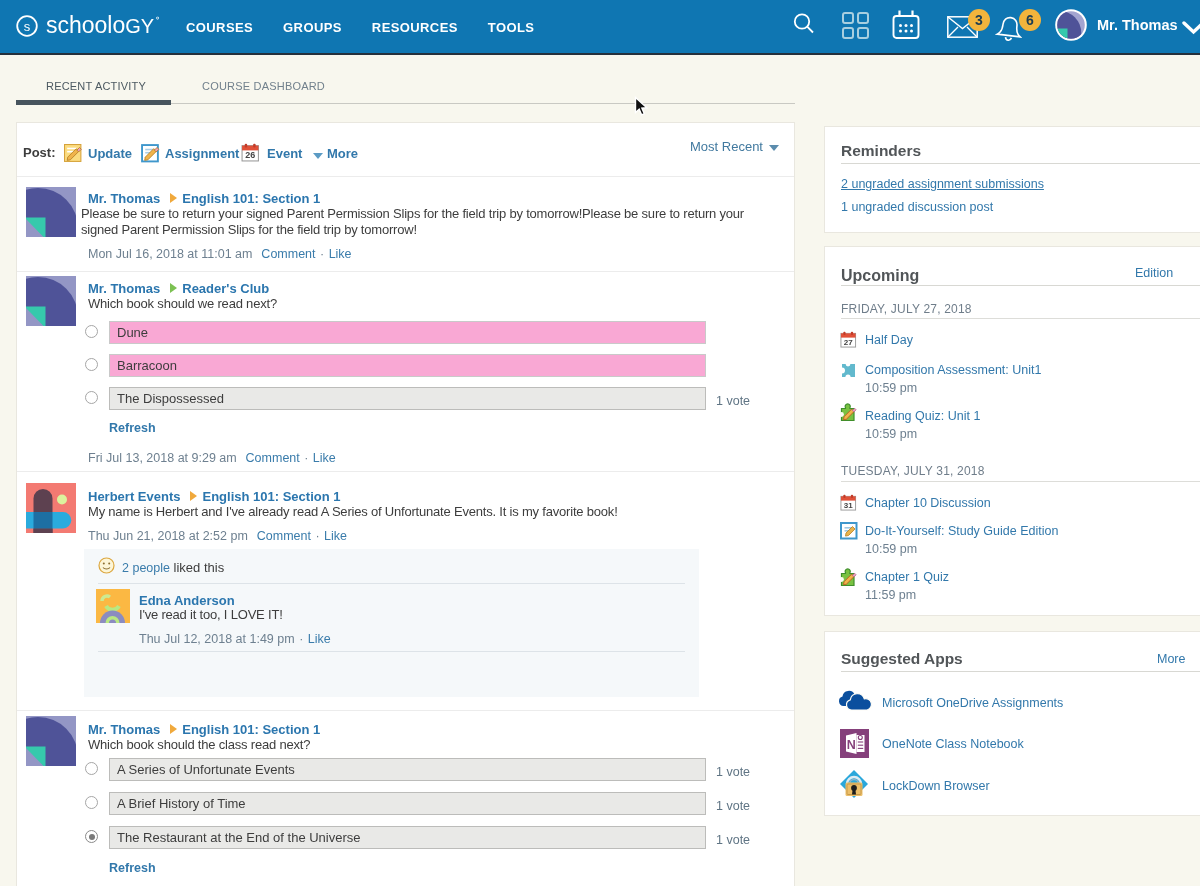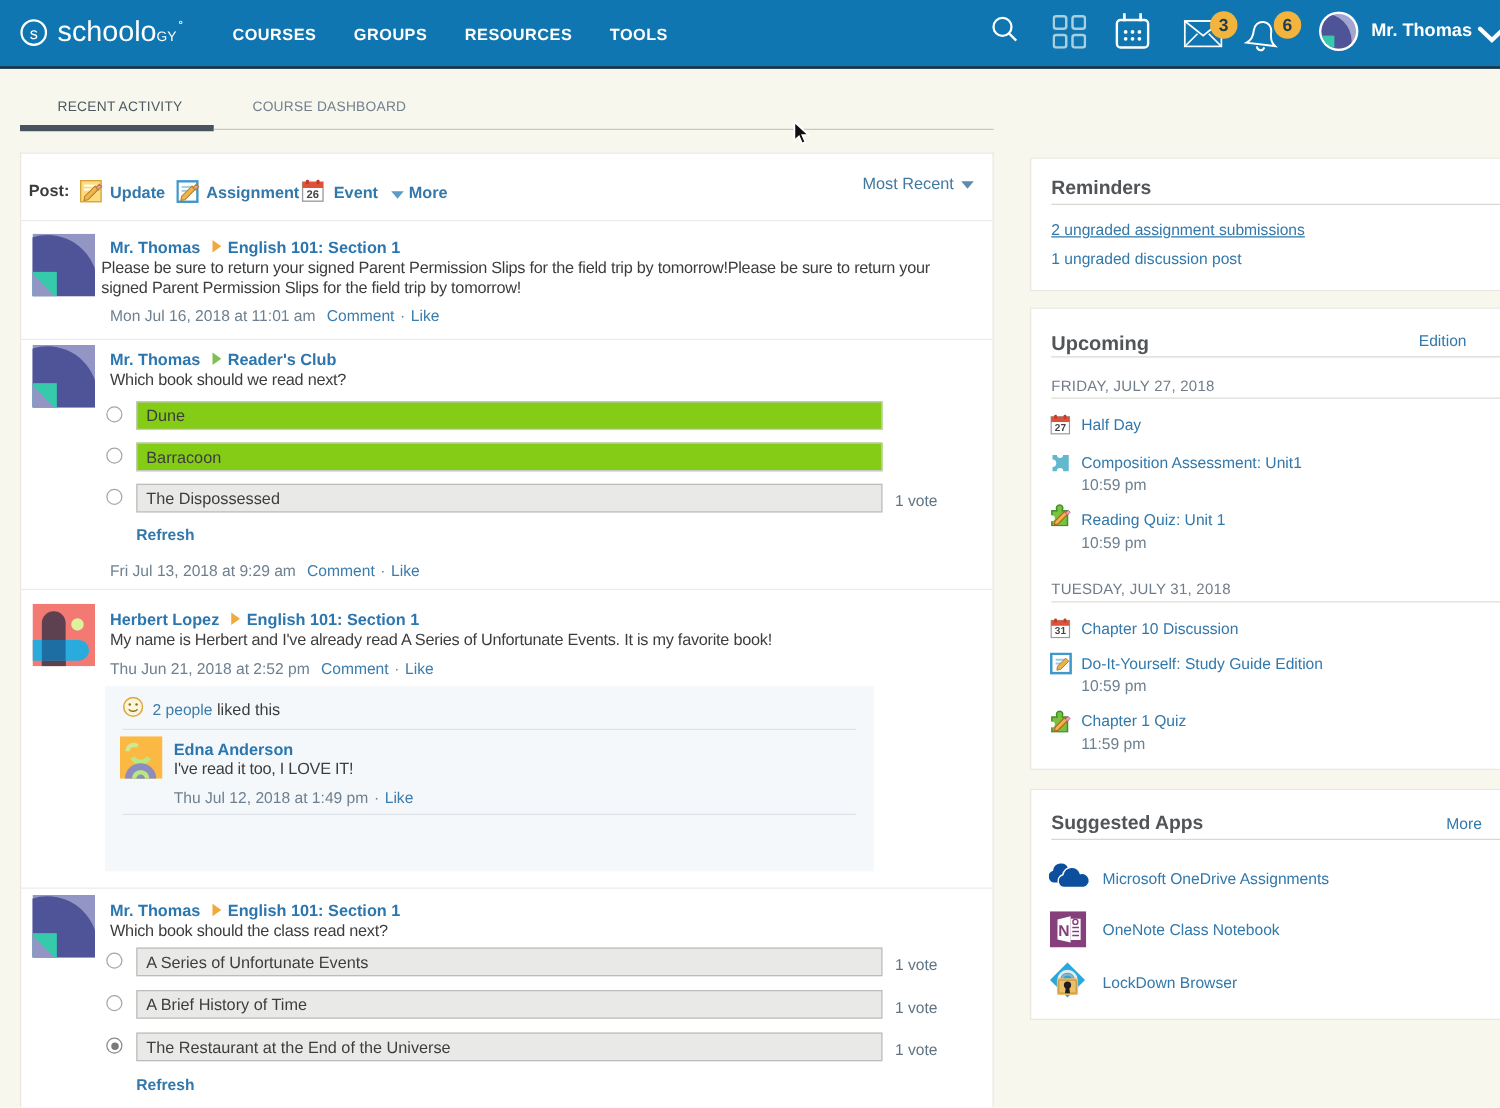--- a/index.html
+++ b/index.html
@@ -26,42 +26,42 @@
 .scard { position:absolute; left:824px; width:392px; background:#fff; border:1px solid #e9e7df; }
 .ctitle { position:absolute; left:16px; font-size:15.5px; font-weight:bold; color:#515558; }
 .crule { position:absolute; left:16px; width:360px; height:1px; background:#d8d8d3; }
 
 .divider { position:absolute; left:0; width:777px; height:1px; background:#ececec; }
 .name { font-weight:bold; color:#2b76ae; font-size:13px; }
 .body { color:#3d3d3d; font-size:13px; letter-spacing:-0.2px; }
 .muted { color:#6e8090; font-size:12.5px; }
 .links { color:#3a7cab; font-size:12.5px; }
 .tri { display:inline-block; width:0; height:0; border-left:7px solid #f0a93c; border-top:5px solid transparent; border-bottom:5px solid transparent; margin:0 5px 0 10px; }
-.pollbox { position:absolute; left:92px; width:597px; height:23px; border:1px solid #c9c9c9; background:#84cc16; font-size:13px; color:#3d3d3d; line-height:21px; padding-left:7px; }
+.pollbox { position:absolute; left:92px; width:597px; height:23px; border:1px solid #c9c9c9; background:#f9a8d4; font-size:13px; color:#3d3d3d; line-height:21px; padding-left:7px; }
 .pollbox.voted { background:#e9e9e7; border-color:#bcbcba; }
 .radio { position:absolute; left:68px; width:13px; height:13px; border:1px solid #a6a6a6; border-radius:50%; background:#fff; }
 .vote { position:absolute; left:699px; color:#5f7484; font-size:12.5px; }
 .refresh { position:absolute; left:92px; color:#3278ab; font-weight:bold; font-size:12.5px; }
 .radio.sel { border-color:#8a8a8a; }
 .radio.sel::after { content:""; position:absolute; left:2.5px; top:2.5px; width:6px; height:6px; border-radius:50%; background:#7a7a7a; }
 .clink { font-size:13px; font-weight:bold; color:#3278ab; }
 .slink { font-size:12.5px; color:#3278ab; }
 .dhead { font-size:12px; color:#6f7d8a; letter-spacing:0.2px; }
 .drule { position:absolute; left:16px; width:360px; height:1px; background:#dddDd9; }
 .time { font-size:12.5px; color:#6e8090; }
 </style>
 </head>
 <body>
 <div id="hdr">
   <div class="logo">
     <svg width="22" height="22" viewBox="0 0 22 22" style="margin-right:8px">
       <circle cx="11" cy="11" r="9.8" fill="none" stroke="#fff" stroke-width="1.8"></circle>
       <text x="11" y="16" text-anchor="middle" font-size="13" fill="#fff" font-family="Liberation Sans">s</text>
     </svg>
-    <span style="font-size:23px;letter-spacing:0;">schoolo<span style="font-size:11px;">GY</span></span>
+    <span style="font-size:23px;letter-spacing:0;">schoolo<span style="font-size:20px;">GY</span></span>
     <span style="font-size:8px;position:relative;top:-7px;">⚬</span>
   </div>
   <nav>
       <span>COURSES</span>
       <span>GROUPS</span>
       <span>RESOURCES</span>
       <span>TOOLS</span>
     </nav>
   <svg class="hicon" style="left:791px;top:11px" width="26" height="26" viewBox="0 0 26 26">
     <circle cx="11" cy="10.5" r="7.2" fill="none" stroke="#fff" stroke-width="1.8"></circle>
@@ -190,21 +190,21 @@
   <div class="divider" style="top:348px;"></div>
 
   <svg class="abs" style="left:9px;top:360px" width="50" height="50" viewBox="0 0 50 50">
     <rect width="50" height="50" fill="#f37a72"></rect>
     <circle cx="36" cy="16.5" r="5" fill="#dcf29d"></circle>
     <path d="M7.5,15.5 a9.5,9.5 0 0 1 19,0 L26.5,50 L7.5,50 Z" fill="#5d4150"></path>
     <path d="M0,29 L37,29 a8,8 0 0 1 0,16.5 L0,45.5 Z" fill="#2aabdd"></path>
     <rect x="7.5" y="29" width="19" height="16.5" fill="#1d6fa3"></rect>
     <path d="M7.5,45.5 L26.5,45.5 L26.5,50 L7.5,50 Z" fill="#5d4150"></path>
   </svg>
-  <div class="abs" style="left:71px;top:364px;"><span class="name">Herbert Lopez</span><span class="tri"></span><span class="name">English 101: Section 1</span></div>
+  <div class="abs" style="left:71px;top:364px;"><span class="name">Herbert Events</span><span class="tri"></span><span class="name">English 101: Section 1</span></div>
   <div class="abs body" style="left:71px;top:381px;">My name is Herbert and I've already read A Series of Unfortunate Events. It is my favorite book!</div>
   <div class="abs" style="left:71px;top:403px;"><span class="muted">Thu Jun 21, 2018 at 2:52 pm</span>&nbsp; <span class="links">Comment</span> <span class="muted">·</span> <span class="links">Like</span></div>
   <div class="abs" style="left:67px;top:426px;width:615px;height:148px;background:#f5f8fa;">
     <svg class="abs" style="left:14px;top:8px" width="17" height="17" viewBox="0 0 17 17">
       <circle cx="8.5" cy="8.5" r="7.5" fill="#fdf6d8" stroke="#dca73f" stroke-width="1.2"></circle>
       <circle cx="5.8" cy="6.5" r="1" fill="#8a6d2f"></circle>
         <circle cx="11.2" cy="6.5" r="1" fill="#8a6d2f"></circle>
       <path d="M5,10.5 a4,3 0 0 0 7,0" fill="none" stroke="#8a6d2f" stroke-width="1.1"></path>
     </svg>
     <div class="abs" style="left:38px;top:11px;font-size:13px;"><span class="links">2 people</span> <span style="color:#3d3d3d;">liked this</span></div>

